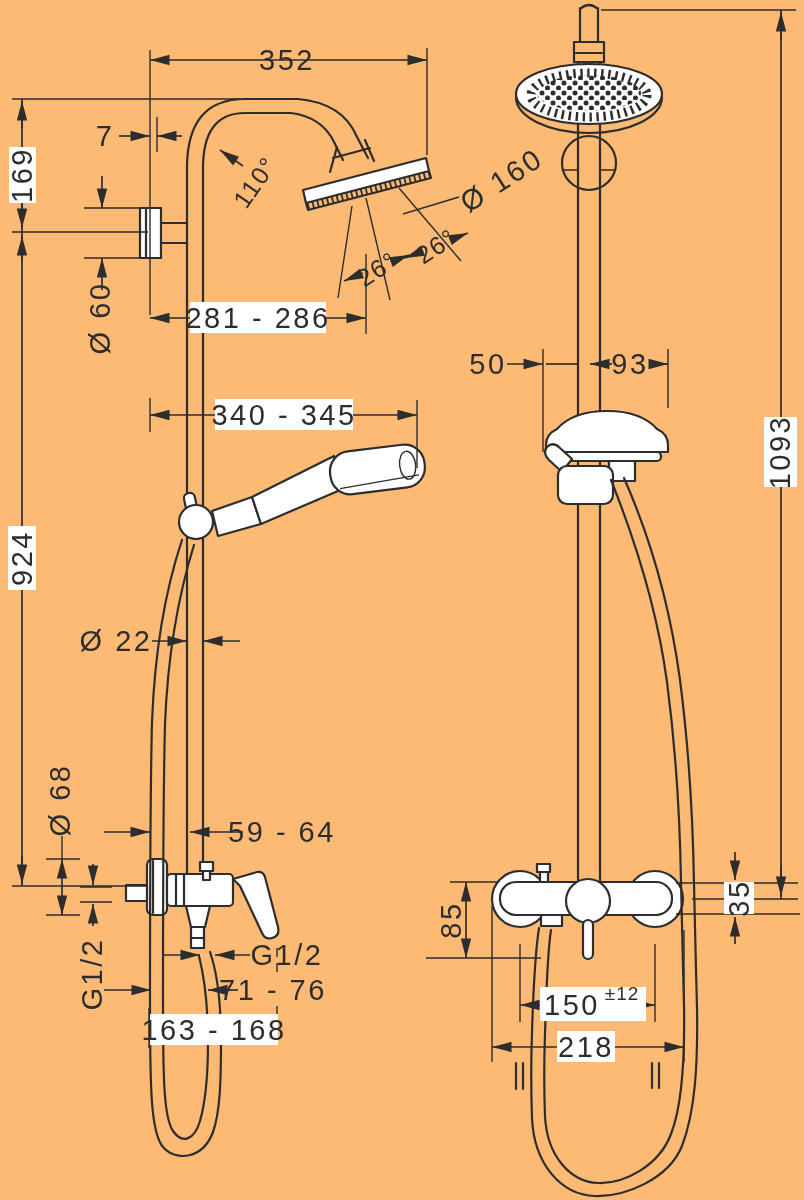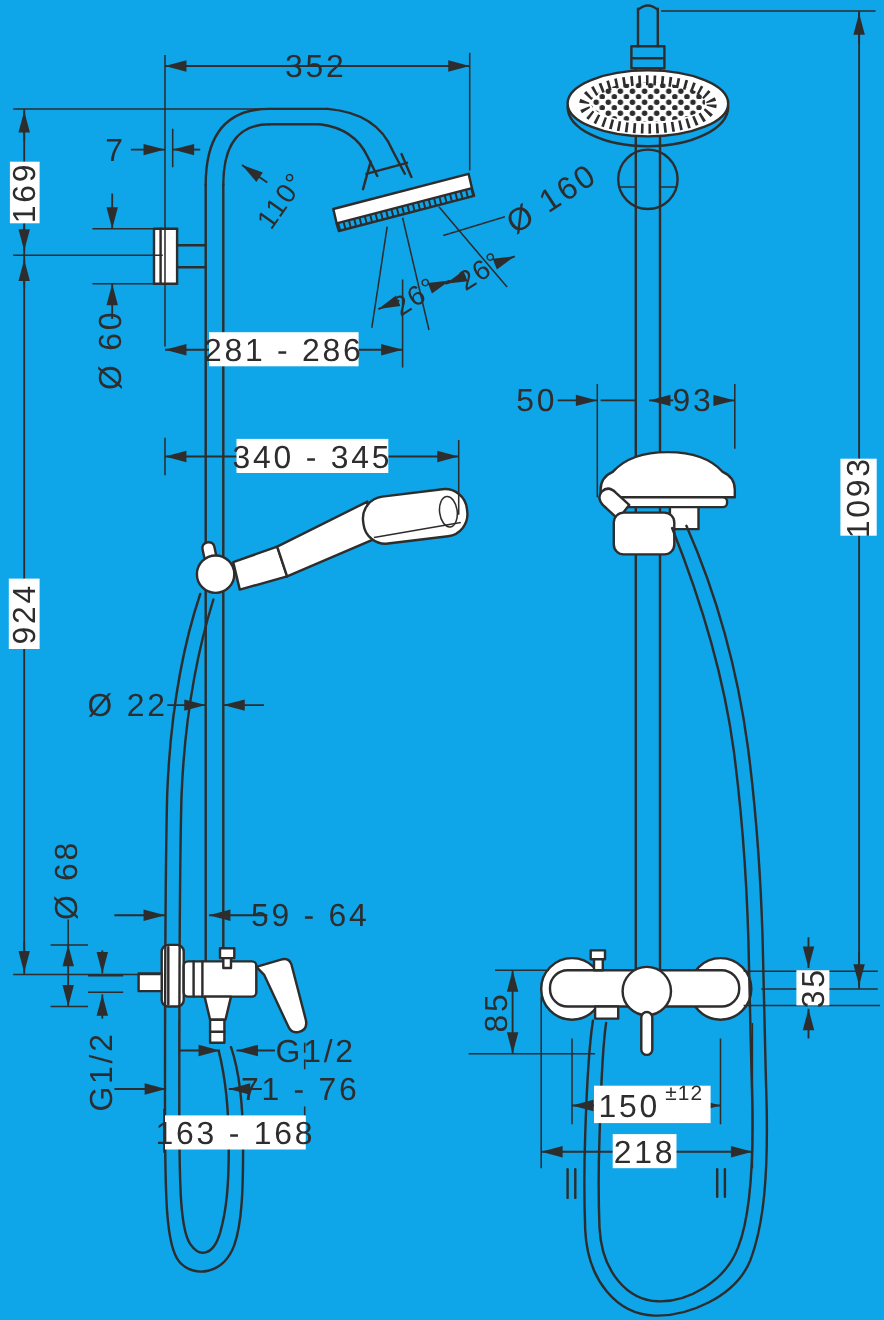--- a/index.html
+++ b/index.html
@@ -1,16 +1,16 @@
 <!DOCTYPE html>
 <html><head>
 <meta charset="utf-8">
 <style>
   html,body{margin:0;padding:0;background:#fff;}
-  #stage{width:804px;height:1200px;background:#0ea5e9;position:relative;overflow:hidden;}
+  #stage{width:804px;height:1200px;background:#fdba74;position:relative;overflow:hidden;}
   svg{display:block;}
   .draw{stroke:#2d2d2d;stroke-width:2.2;fill:none;stroke-linecap:round;stroke-linejoin:round;}
   .drawf{stroke:#2d2d2d;stroke-width:2.2;fill:#ffffff;stroke-linejoin:round;}
   .dim{stroke:#2d2d2d;stroke-width:1.7;fill:none;}
   .thin{stroke:#2d2d2d;stroke-width:1.4;fill:none;}
   .dash{stroke:#2d2d2d;stroke-width:1.4;fill:none;stroke-dasharray:9 6;}
   .hatch{stroke:#2d2d2d;stroke-width:8;fill:none;stroke-dasharray:1.8 3.2;}
   .ring{stroke:#2d2d2d;stroke-width:9;fill:none;stroke-dasharray:2.4 4.6;}
   .bk{fill:#ffffff;stroke:none;}
   .t{font-family:"Liberation Sans","DejaVu Sans",sans-serif;font-size:29px;letter-spacing:2.5px;fill:#2d2d2d;}

